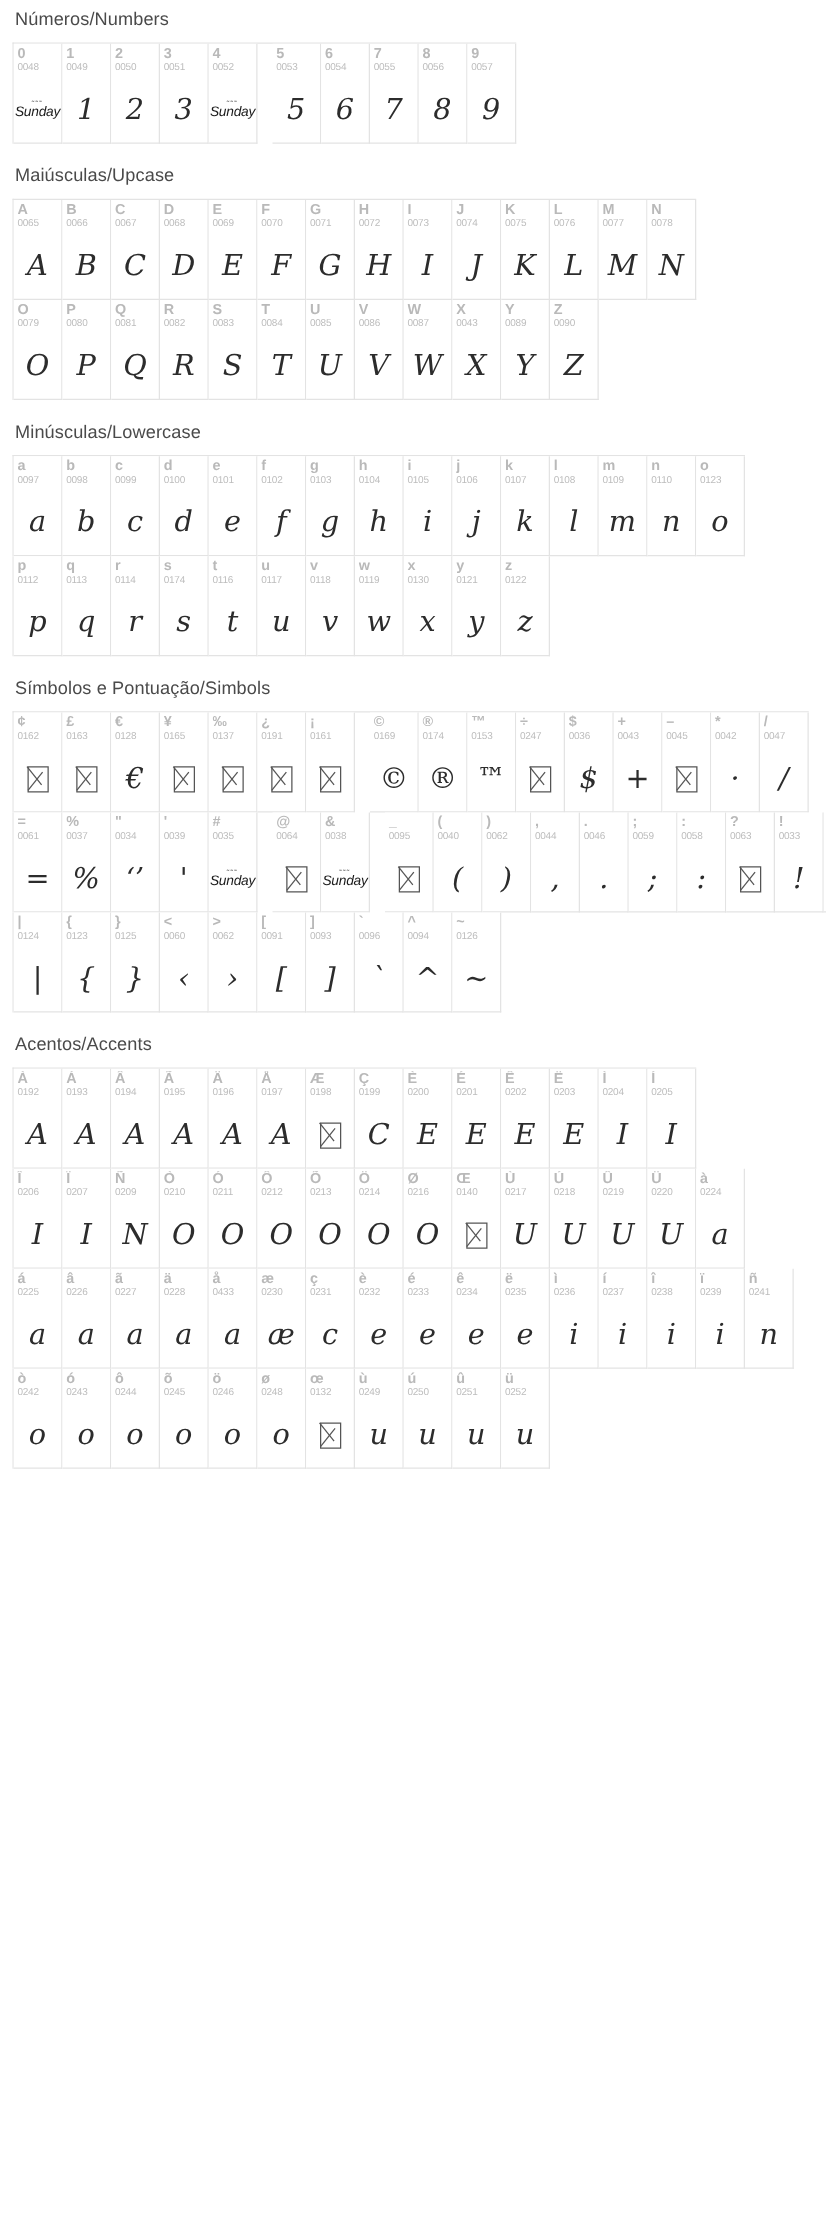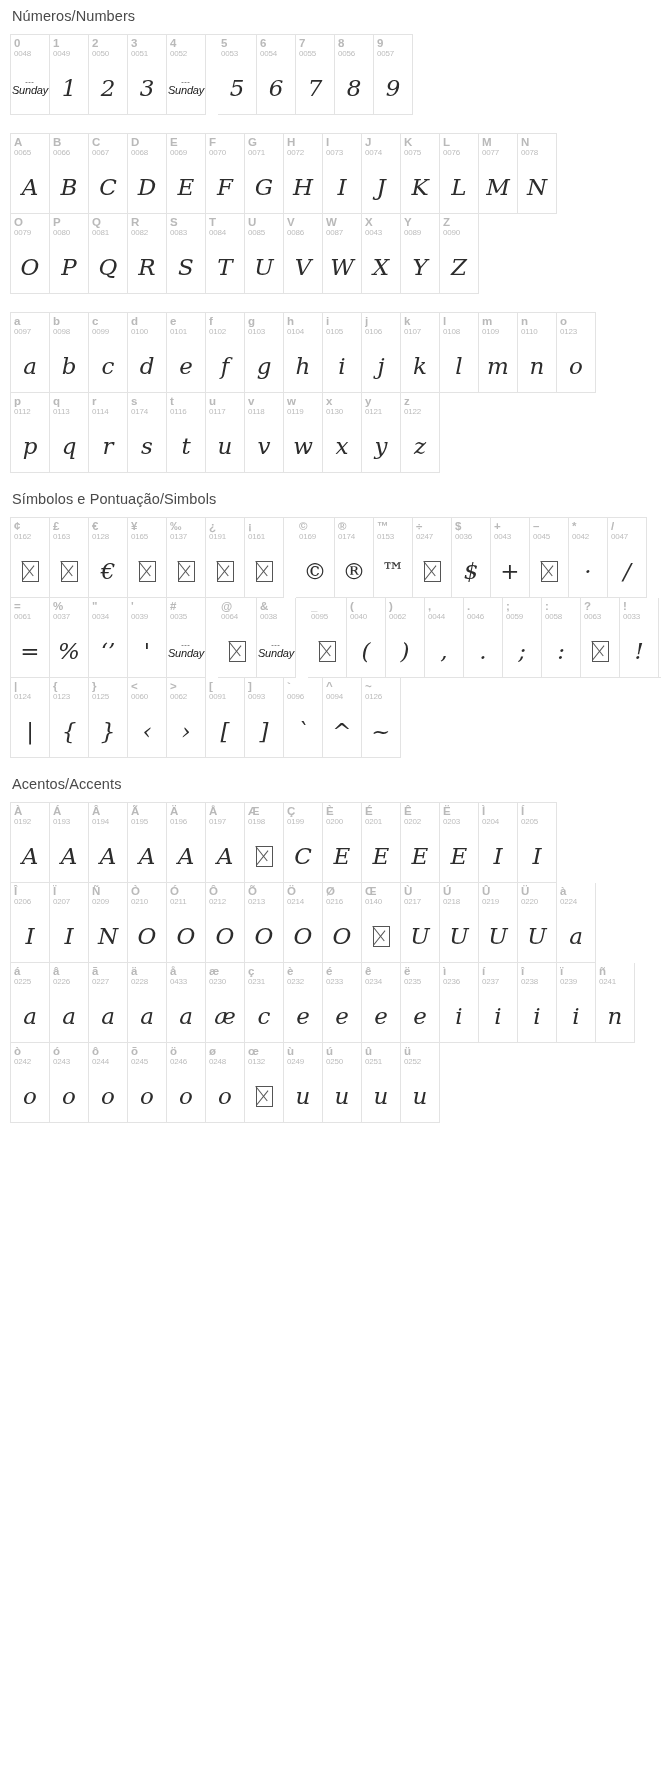--- a/index.html
+++ b/index.html
@@ -212,20 +212,21 @@
           <div class="cell">
             <div class="cell-head">
               <span class="glyph-name">9</span>
               <span class="glyph-code">0057</span>
             </div>
             <div class="cell-body script">9</div>
           </div>
         </div>
       </div>
       <div class="section">
+        <div class="section-title">Maiúsculas/Upcase</div>
         <div class="row">
           <div class="cell">
             <div class="cell-head">
               <span class="glyph-name">A</span>
               <span class="glyph-code">0065</span>
             </div>
             <div class="cell-body script">A</div>
           </div>
           <div class="cell">
             <div class="cell-head">
@@ -400,20 +401,21 @@
           <div class="cell">
             <div class="cell-head">
               <span class="glyph-name">Z</span>
               <span class="glyph-code">0090</span>
             </div>
             <div class="cell-body script">Z</div>
           </div>
         </div>
       </div>
       <div class="section">
+        <div class="section-title">Minúsculas/Lowercase</div>
         <div class="row">
           <div class="cell">
             <div class="cell-head">
               <span class="glyph-name">a</span>
               <span class="glyph-code">0097</span>
             </div>
             <div class="cell-body script">a</div>
           </div>
           <div class="cell">
             <div class="cell-head">

